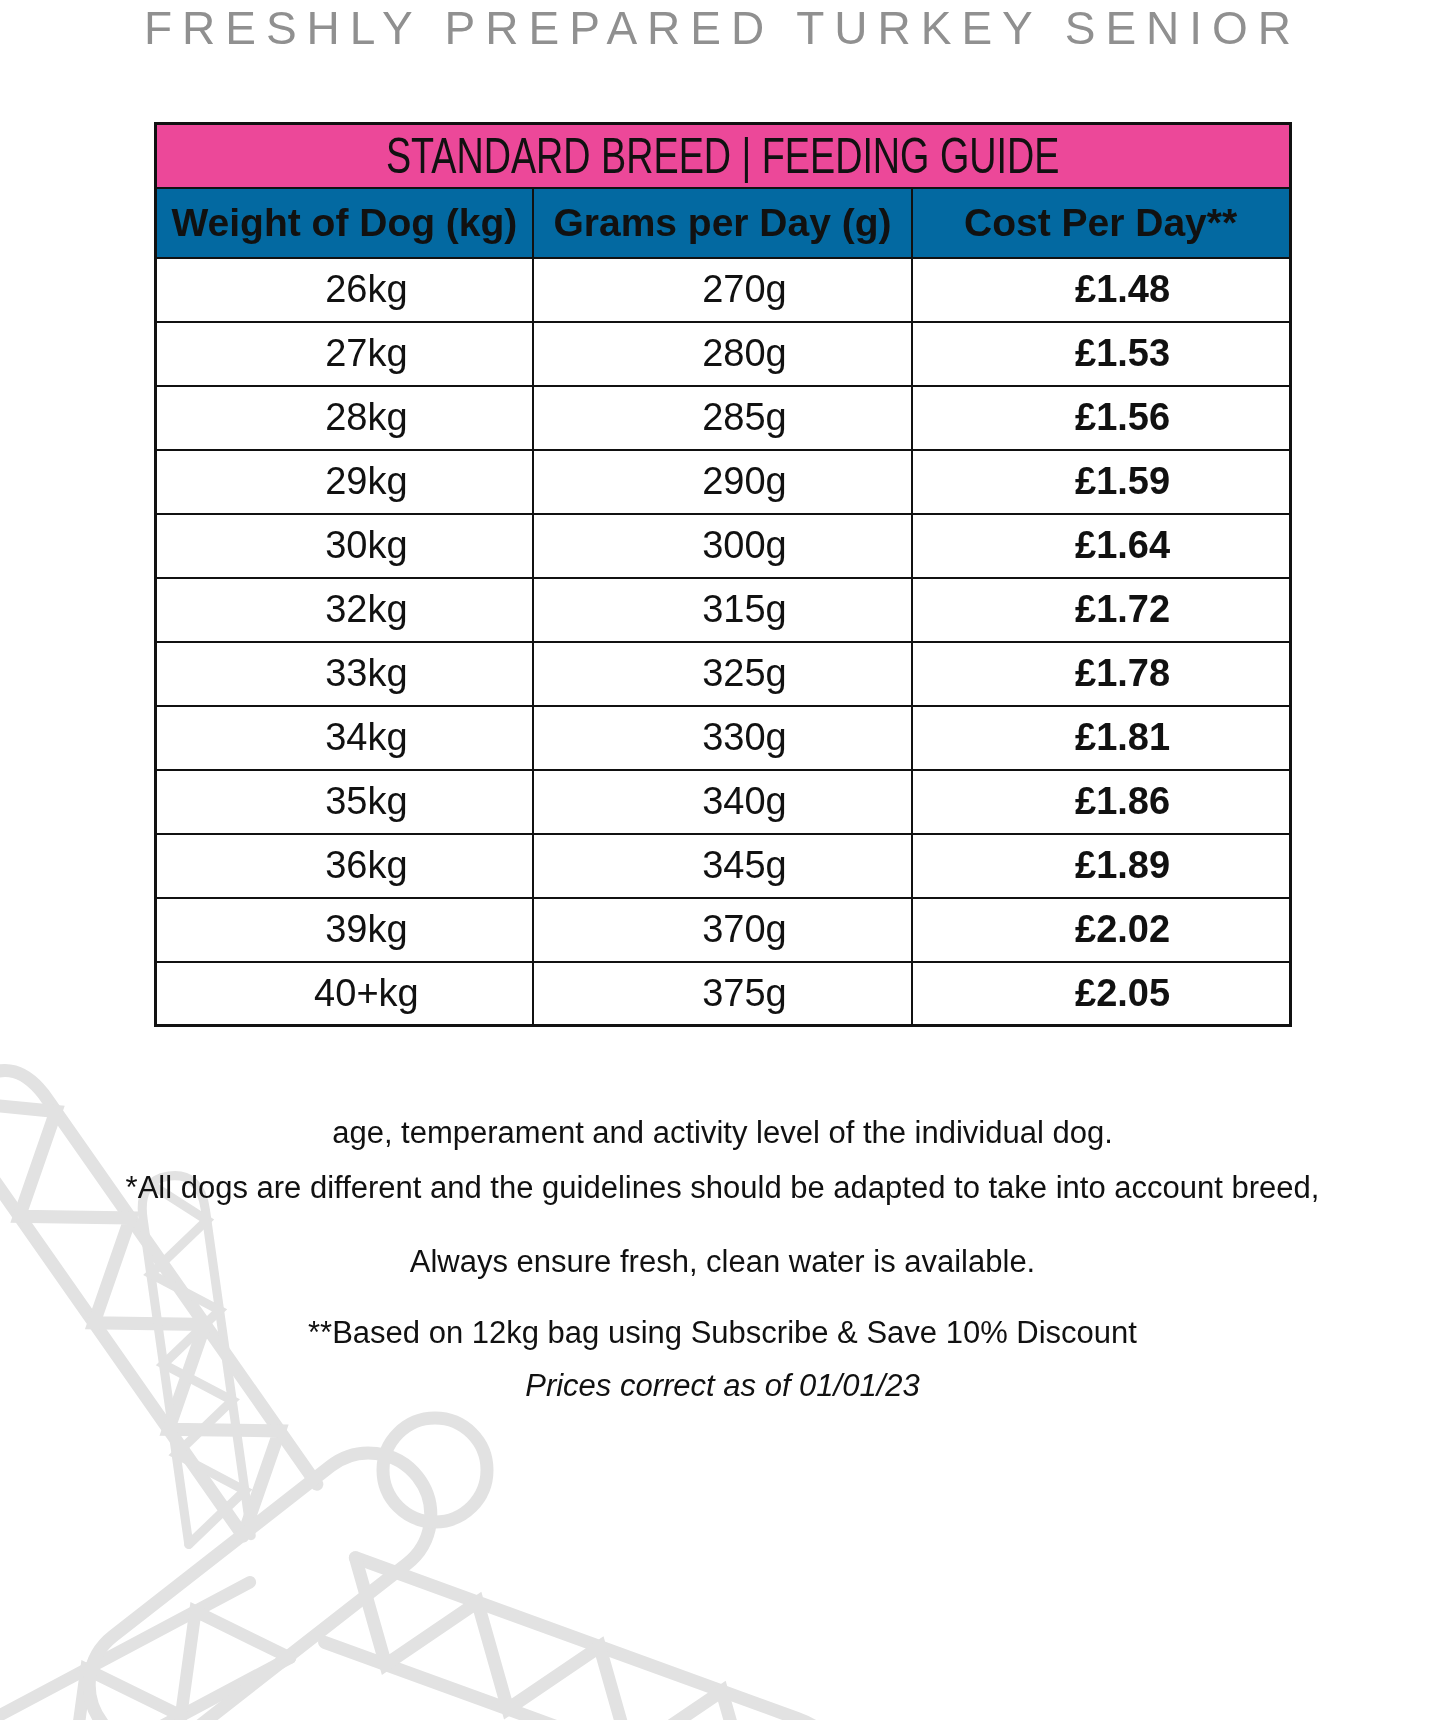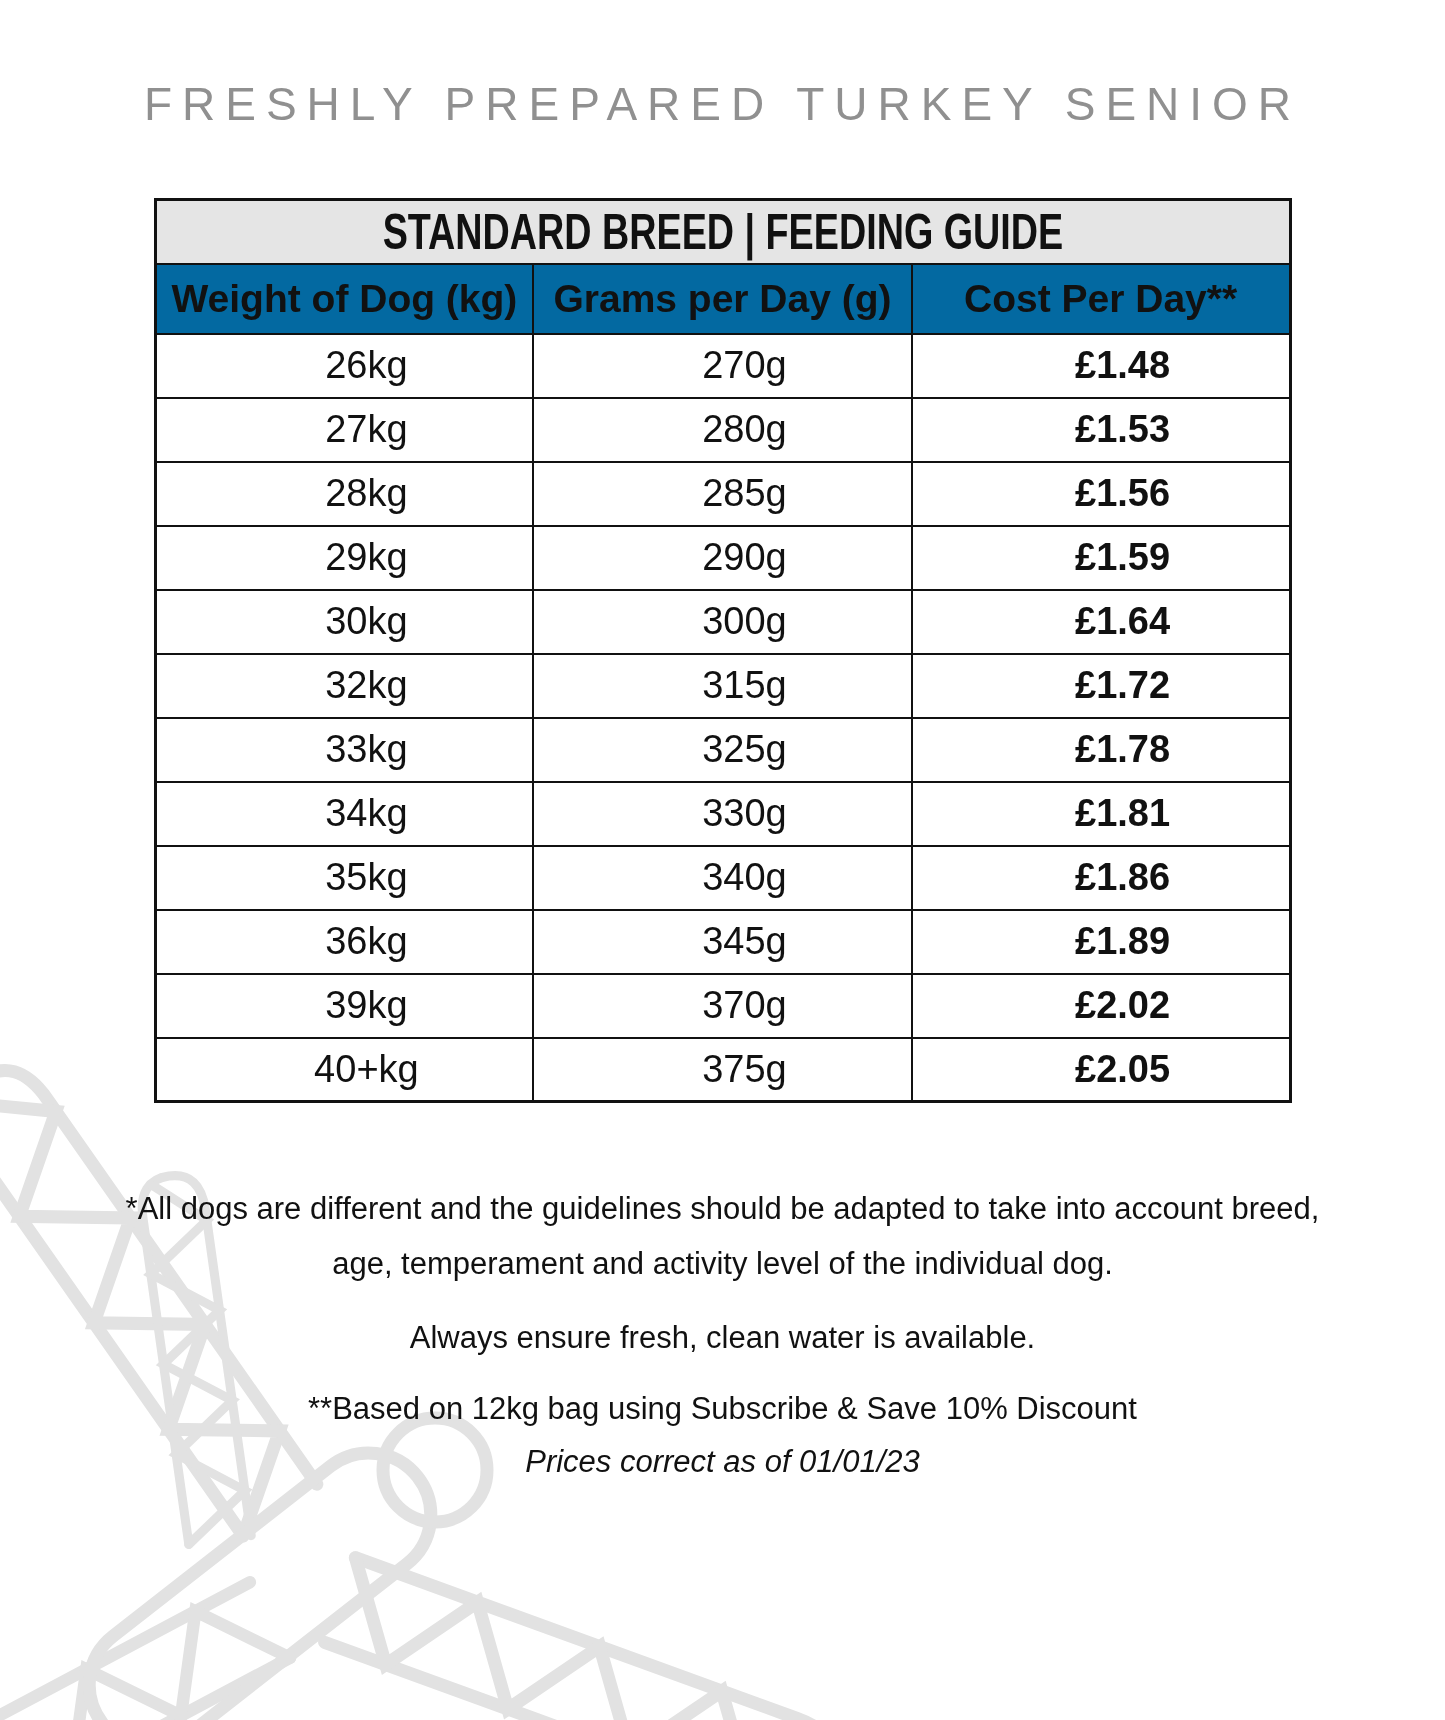--- a/index.html
+++ b/index.html
@@ -15,21 +15,20 @@
     left: -30px; top: 1040px;
     width: 1100px; height: 680px;
     z-index: 0;
   }
   .content {
     position: relative;
     z-index: 1;
     width: 100%;
   }
   .page-title {
-    padding-top: 76px;
     text-align: center;
     font-size: 46px;
     line-height: 56px;
     font-weight: normal;
     letter-spacing: 10px;
     color: #909090;
     white-space: nowrap;
   }
   table.feeding-guide {
     width: 1138px;
@@ -39,25 +38,25 @@
   }
   table.feeding-guide th,
   table.feeding-guide td {
     border: 2px solid #111111;
     text-align: center;
     vertical-align: middle;
     color: #111111;
   }
   table.feeding-guide { border: 3px solid #111111; }
   th.band-header {
-    background: #e5e5e5;
+    background: #ec4899;
     height: 64px;
     color: #ffffff;
     font-size: 46px;
-    font-weight: bold;
+    font-weight: normal;
     border-bottom: 3px solid #111111;
   }
   th.band-header .condensed {
     display: inline-block;
     transform: scale(0.82, 1.08);
     transform-origin: center;
     white-space: nowrap;
     letter-spacing: 0;
   }
   tr.col-headers th {
@@ -180,20 +179,20 @@
         </tr>
       <tr>
           <td class="weight-cell">40+kg</td>
           <td class="grams-cell">375g</td>
           <td class="cost-cell">£2.05</td>
         </tr>
     </tbody>
   </table>
 
   <div class="footnotes">
+    <div class="guideline-line">age, temperament and activity level of the individual dog.</div>
     <div class="guideline-line">*All dogs are different and the guidelines should be adapted to take into account breed,</div>
-    <div class="guideline-line">age, temperament and activity level of the individual dog.</div>
     <div class="water-line">Always ensure fresh, clean water is available.</div>
     <div class="basis-line">**Based on 12kg bag using Subscribe &amp; Save 10% Discount</div>
     <div class="prices-line">Prices correct as of 01/01/23</div>
   </div>
 
 </div>
 
 </body></html>

